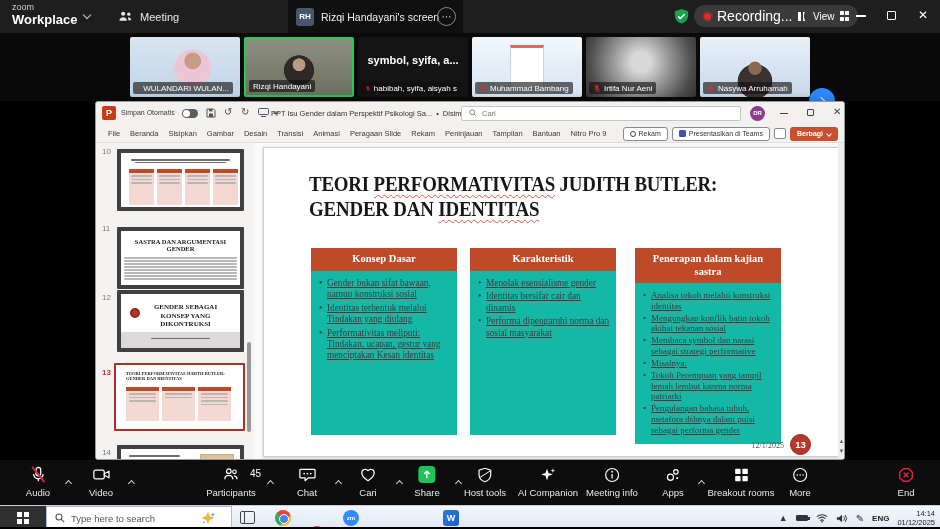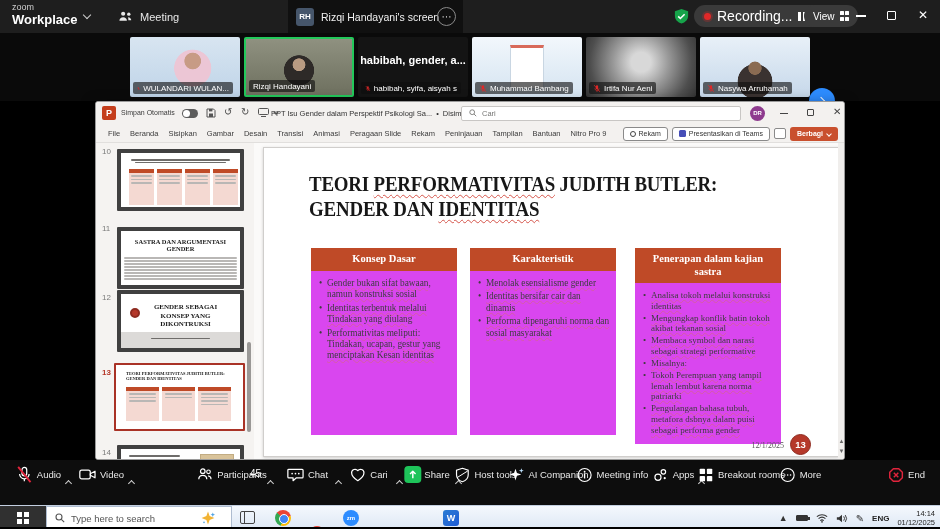--- a/index.html
+++ b/index.html
@@ -82,34 +82,34 @@
   .mcol{background:#F4D9D2;border-top:4px solid #BF4A27;}
   .panel-scroll{position:absolute;left:151px;top:199px;width:4px;height:90px;background:#9a9896;border-radius:2px;}
 
   
   .slidearea{position:absolute;left:158px;top:41px;width:592px;height:318px;background:#FBFAF9;}
   .slide{position:absolute;left:9px;top:4px;width:576px;height:310px;background:#fff;border:1px solid #D0CECC;box-shadow:0 1px 3px rgba(0,0,0,.18);}
   .stitle{position:absolute;left:45px;top:24px;font-family:"Liberation Serif",serif;font-weight:700;font-size:21px;line-height:25px;color:#171717;letter-spacing:-.2px;transform:scaleX(.9);transform-origin:left;white-space:nowrap;}
   .sq{text-decoration:underline wavy #D5544A;text-decoration-thickness:1px;text-underline-offset:2.5px;}
   .colbox{position:absolute;top:100px;width:146px;height:187px;display:flex;flex-direction:column;}
   .colhead{background:#BF4A27;color:#fff;font-family:"Liberation Serif",serif;font-weight:700;font-size:10.5px;line-height:12.5px;text-align:center;padding:5px 6px;}
-  .colbody{background:#d946ef;flex:1;padding:7px 4px 7px 7px;font-family:"Liberation Serif",serif;color:#3D3D3D;}
+  .colbody{background:#14b8a6;flex:1;padding:7px 4px 7px 7px;font-family:"Liberation Serif",serif;color:#3D3D3D;text-decoration:underline;}
   .bullet{position:relative;padding-left:9px;font-size:9.3px;line-height:11.3px;margin-bottom:2.5px;}
   .bullet::before{content:"\2022";position:absolute;left:1px;}
   .c3 .bullet{font-size:9px;line-height:10.6px;margin-bottom:1.5px;}
   .wavy{text-decoration:underline wavy rgba(210,110,100,.5);text-decoration-thickness:1px;text-underline-offset:1px;}
   .sfooter{position:absolute;left:52px;top:311px;font-family:"Liberation Serif",serif;font-size:8px;color:#555;}
   .sdate{position:absolute;left:455px;top:293px;width:65px;text-align:right;font-family:"Liberation Serif",serif;font-size:8px;color:#555;}
   .sbadge{position:absolute;left:526px;top:286px;width:21px;height:21px;border-radius:50%;background:#B5382A;border:1.5px solid #8E2B20;color:#fff;font-size:9.5px;font-weight:700;display:flex;align-items:center;justify-content:center;}
   .vscroll{position:absolute;right:1px;top:0;width:7px;height:318px;background:#F0EEEC;}
   .vscroll .arr{position:absolute;left:0;width:7px;text-align:center;font-size:6px;color:#666;}
 
   
   .ztoolbar{position:absolute;left:0;top:460px;width:940px;height:45px;background:#0D0D0D;}
-  .zitem{position:absolute;top:5px;transform:translateX(-50%);display:flex;flex-direction:row;align-items:center;gap:3px;color:#E8E8E8;}
+  .zitem{position:absolute;top:5px;transform:translateX(-50%);display:flex;flex-direction:column;align-items:center;gap:3px;color:#E8E8E8;}
   .zitem .lbl{font-size:9.5px;white-space:nowrap;}
   .zitem .ico{height:19px;display:flex;align-items:center;justify-content:center;}
   .zchev{position:absolute;top:12px;}
   .zchev .chev{border-color:#CFCFCF;transform:rotate(-135deg);width:5px;height:5px;}
   .pcount{position:absolute;left:250px;top:8px;color:#fff;font-size:10px;}
   .share-ic{width:17px;height:17px;background:#1EC45A;border-radius:4px;display:flex;align-items:center;justify-content:center;}
 
   
   .taskbar{position:absolute;left:0;top:505px;width:940px;height:24px;background:linear-gradient(#F4F8FD,#DEE8F5);border-top:1px solid #C3CFE0;}
   .startbtn{position:absolute;left:0;top:0;width:46px;height:24px;background:#303030;display:flex;align-items:center;justify-content:center;}
@@ -195,21 +195,21 @@
           </svg>
         <span>WULANDARI WULAN...</span>
       </div>
     </div>
     <div class="tile pt2" style="left:244px">
       <div class="pname">
         <span>Rizqi Handayani</span>
       </div>
     </div>
     <div class="tile pt3" style="left:358px">
-      <div class="ctext">habibah, gender, a...</div>
+      <div class="ctext">symbol, syifa, a...</div>
       <div class="pname">
         <svg width="8" height="9" viewBox="0 0 10 10">
             <rect x="3.6" y="1" width="2.8" height="5" rx="1.4" fill="#E02828"></rect>
             <path d="M2.4 4.8a2.6 2.6 0 0 0 5.2 0" stroke="#E02828" stroke-width=".9" fill="none"></path>
             <line x1="5" y1="7.6" x2="5" y2="9.2" stroke="#E02828" stroke-width=".9"></line>
             <line x1="1.4" y1=".8" x2="8.6" y2="9.2" stroke="#E02828" stroke-width="1"></line>
           </svg>
         <span>habibah, syifa, aisyah s</span>
       </div>
     </div>

